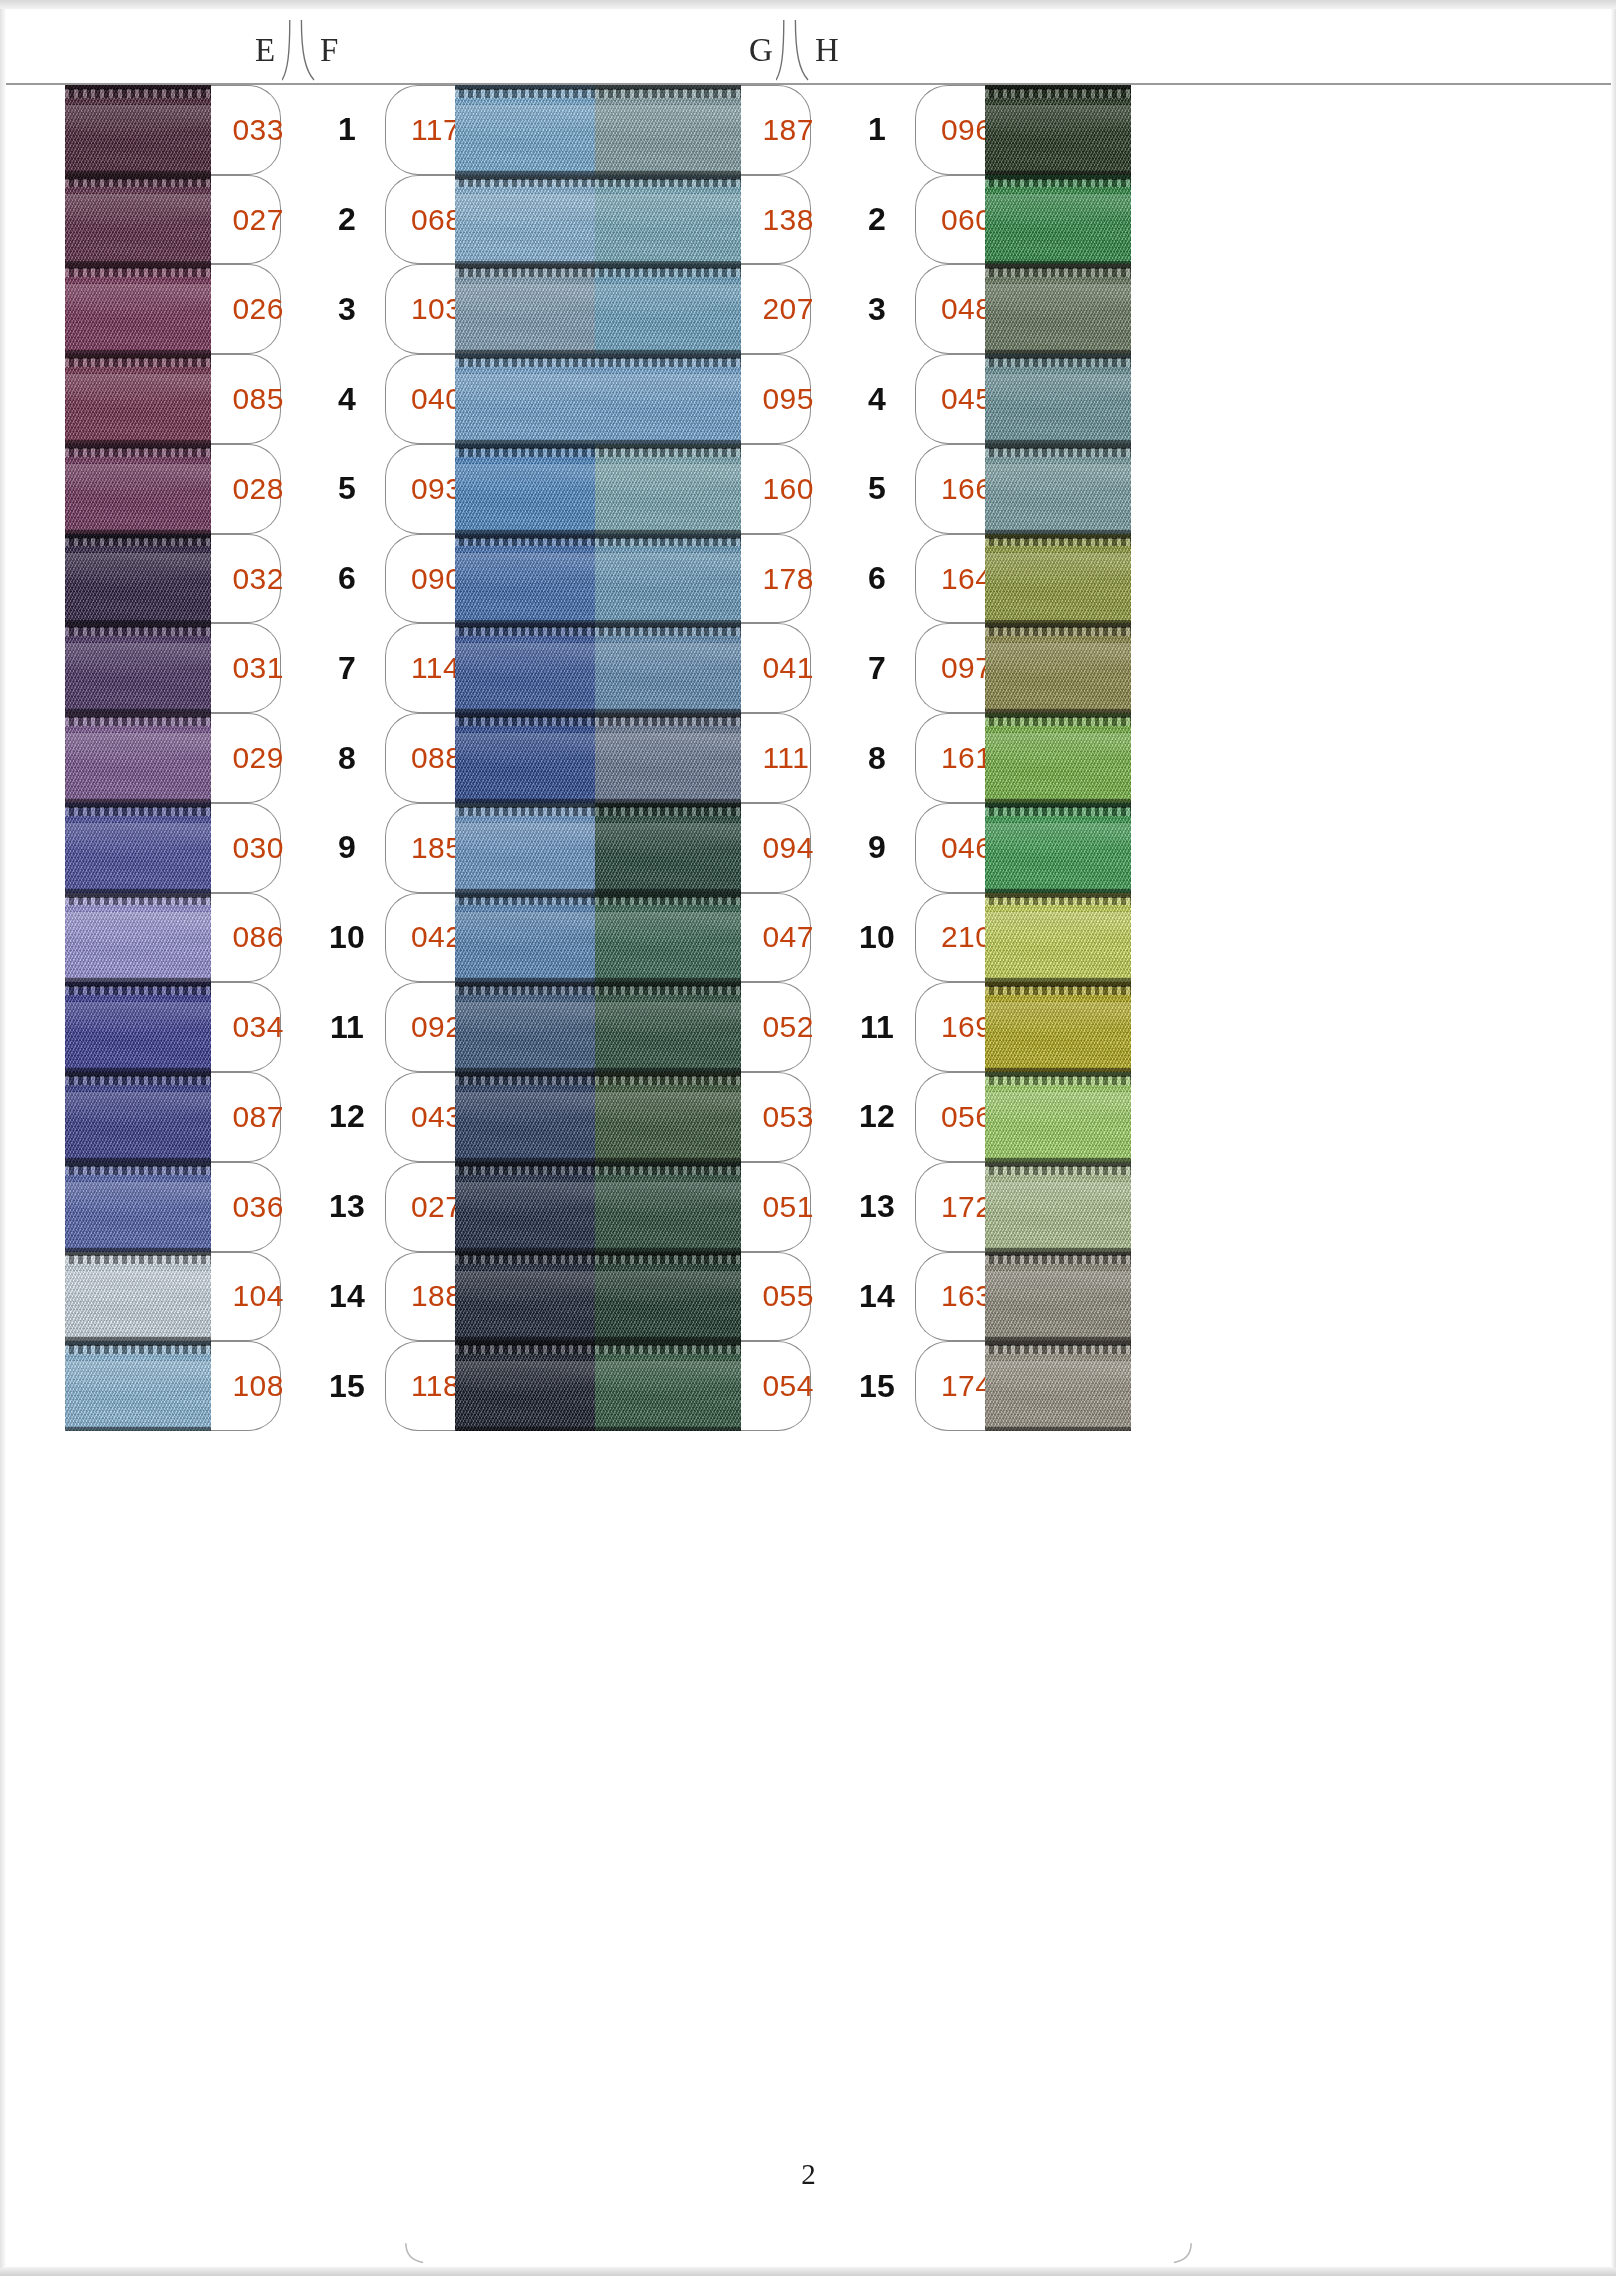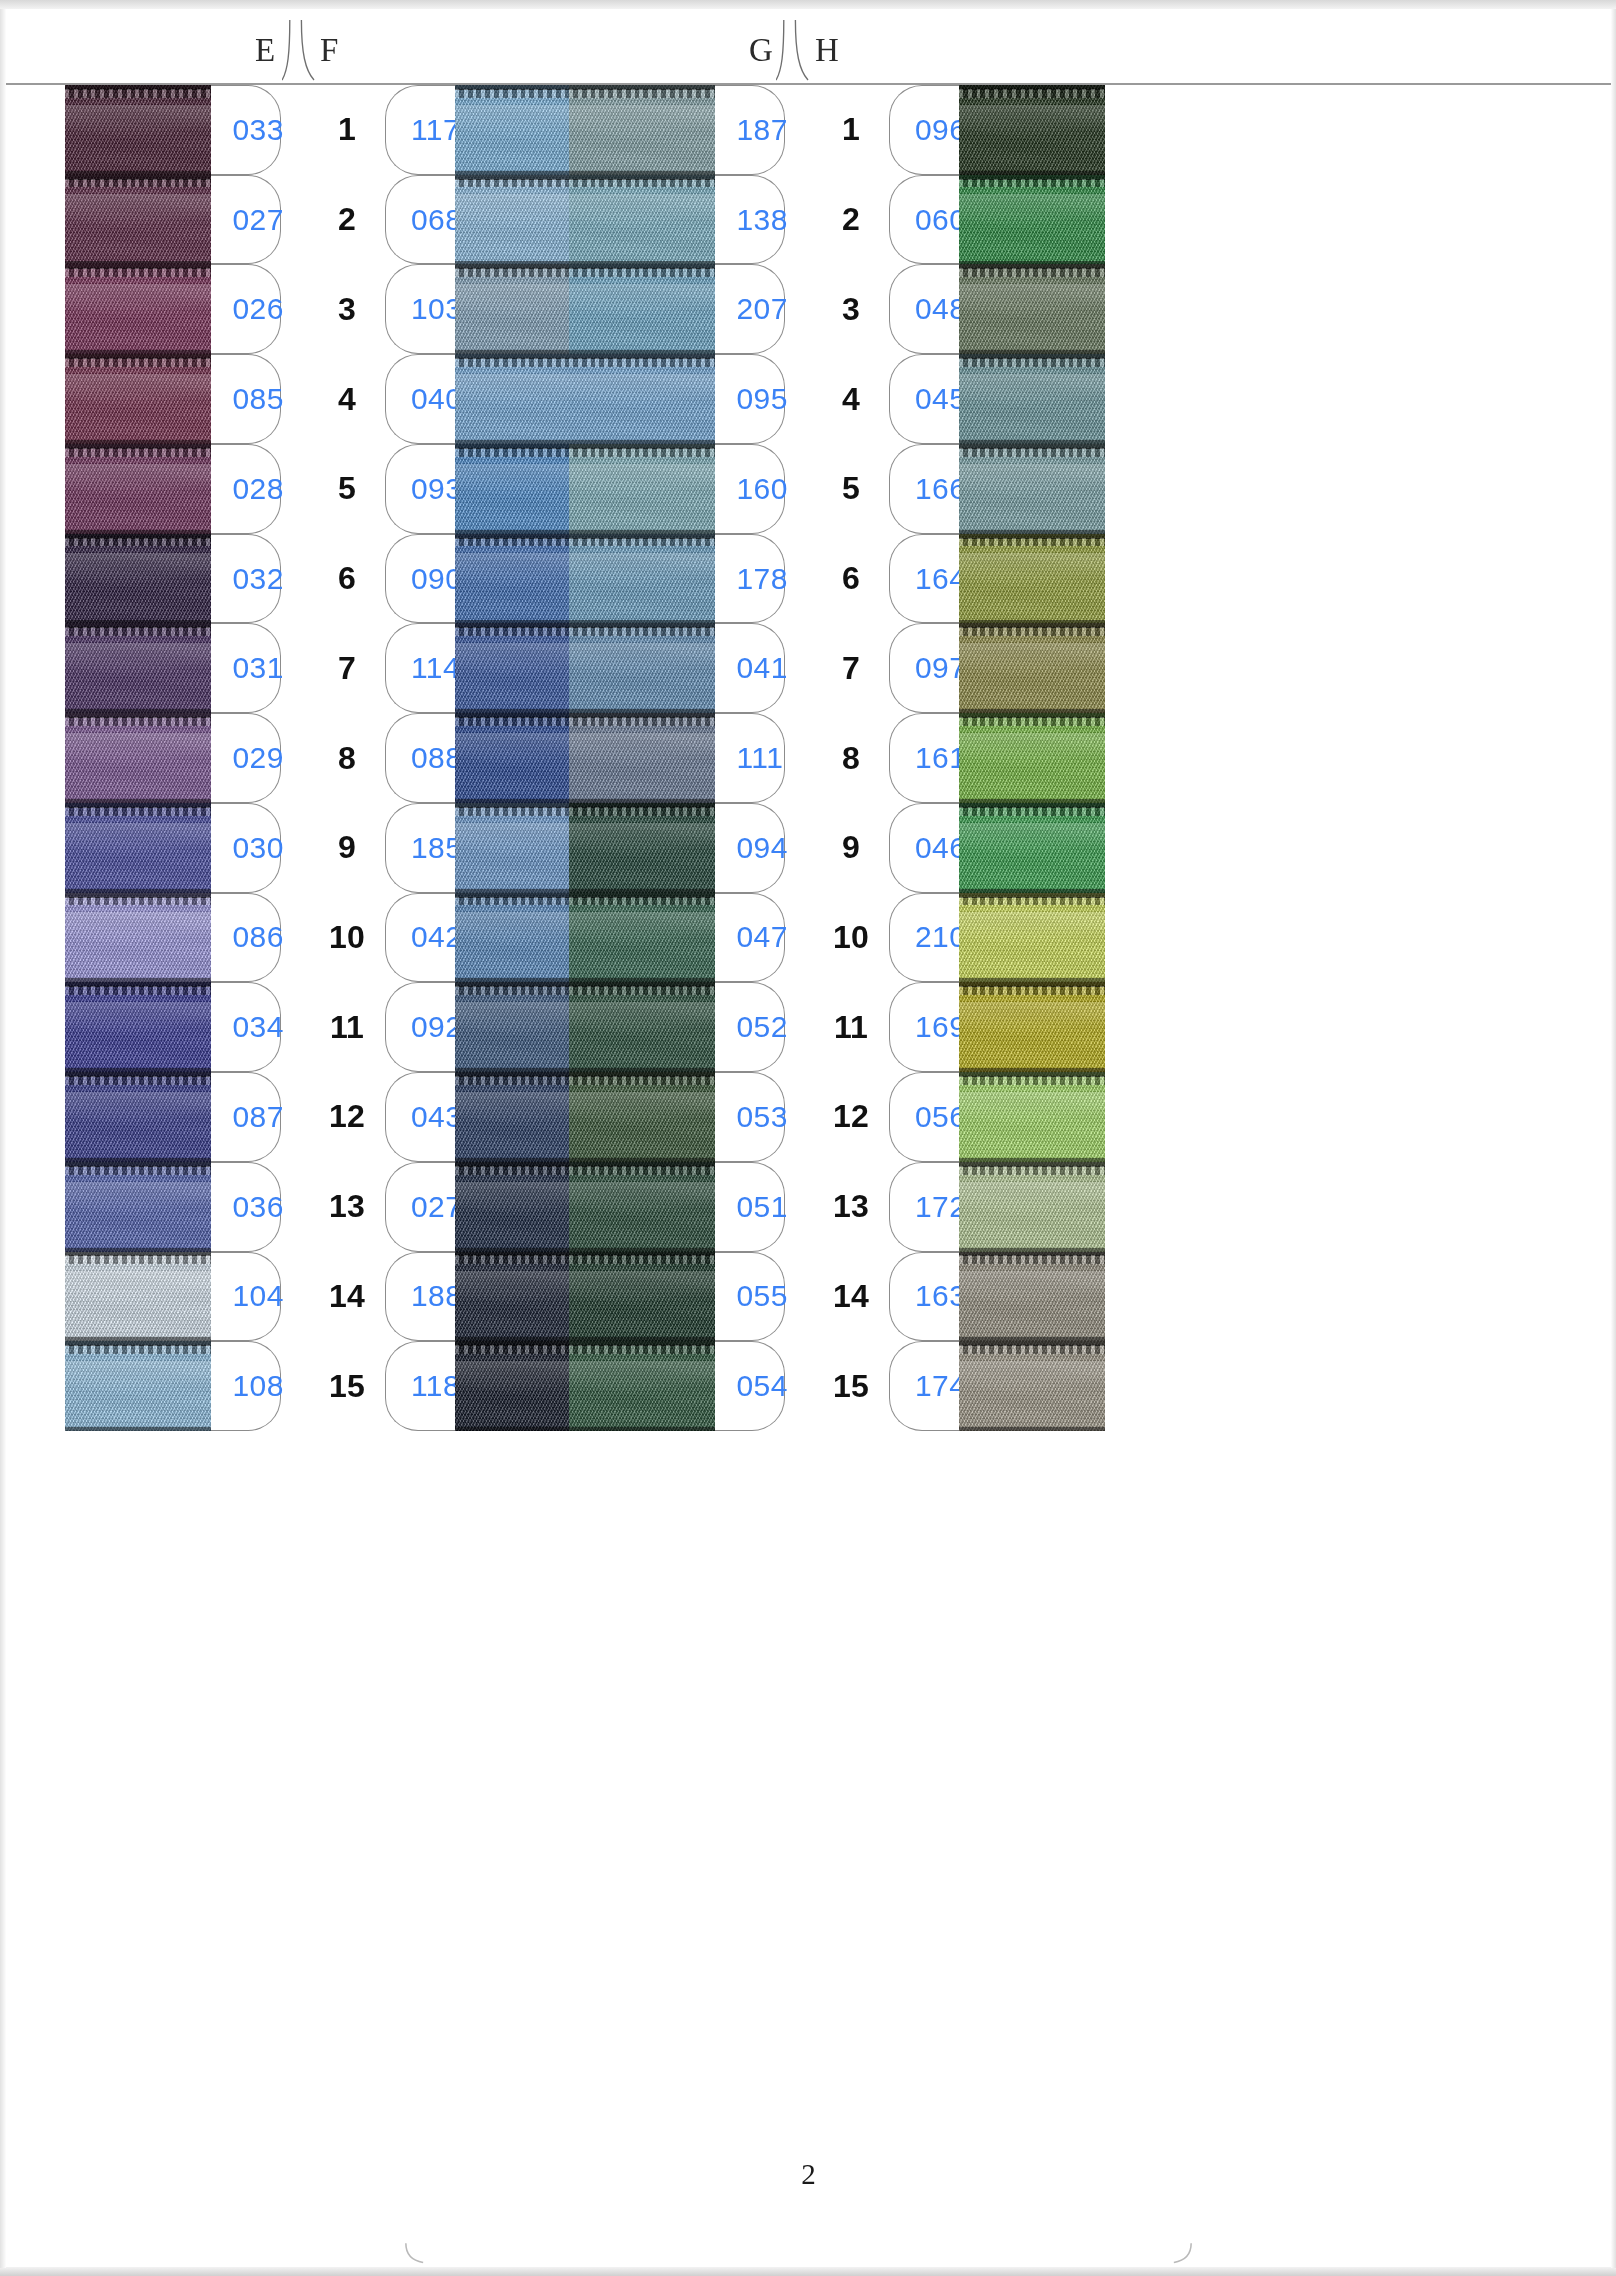--- a/index.html
+++ b/index.html
@@ -33,21 +33,21 @@
 
   
   .tab-curve{position:absolute;top:11.7px;width:33px;height:62px;}
   .tab-curve svg{display:block;}
 
   
   .board{position:absolute;left:5.9px;top:85px;width:1605px;height:1385px;}
 
   .group{position:absolute;top:0;height:1346px;}
   .group.E{left:59px;width:458px;}
-  .group.G{left:563px;width:370px;padding-left:16px;}
+  .group.G{left:589px;width:370px;padding-left:16px;}
 
   
   .col{position:absolute;top:0;height:1346px;}
 
   .swatches{position:absolute;top:0;width:100%;height:1346px;
     display:flex;flex-direction:column;}
   .swatch{flex:1 1 0;position:relative;overflow:hidden;}
 
   
   .swatch .weave{position:absolute;inset:0;
@@ -78,21 +78,21 @@
   .labels{position:absolute;top:0;width:100%;height:1346px;
     display:flex;flex-direction:column;}
   .label-cell{flex:1 1 0;position:relative;}
   .label-card{position:absolute;inset:0;
     border:1.6px solid #8c8c8c;background:#ffffff;
     display:flex;align-items:center;}
   .label-card.right-round{border-radius:0 33px 33px 0;border-left:none;
     padding-left:21.5px;}
   .label-card.left-round{border-radius:33px 0 0 33px;border-right:none;
     padding-left:25px;}
-  .code{font-size:30px;color:#3b82f6;letter-spacing:0.5px;
+  .code{font-size:30px;color:#c2410c;letter-spacing:0.5px;
     font-family:"Liberation Sans","DejaVu Sans",sans-serif;}
 
   
   .index-col{position:absolute;top:0;height:1346px;width:60px;
     display:flex;flex-direction:column;}
   .index-cell{flex:1 1 0;display:flex;align-items:center;justify-content:center;}
   .index-num{font-size:32px;font-weight:bold;color:#111;
     font-family:"Liberation Sans","DejaVu Sans",sans-serif;}
 
   

